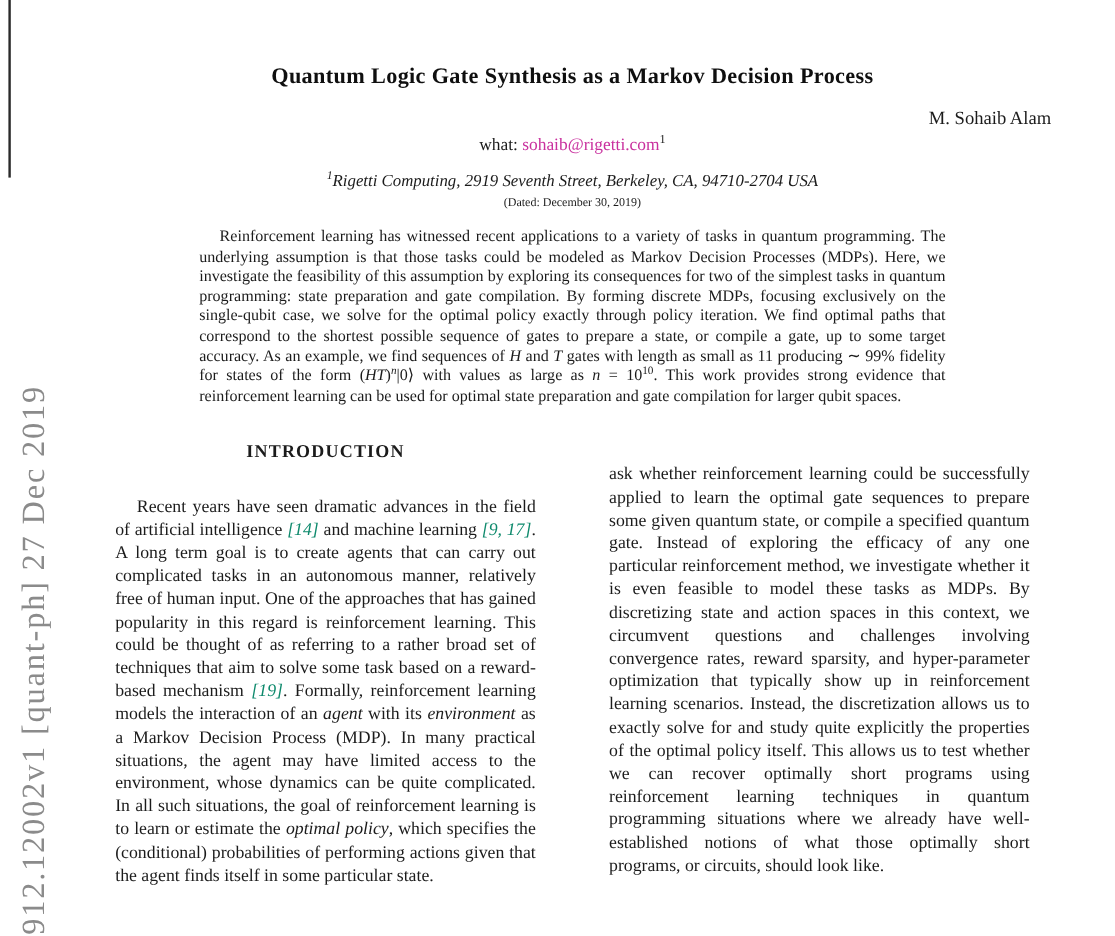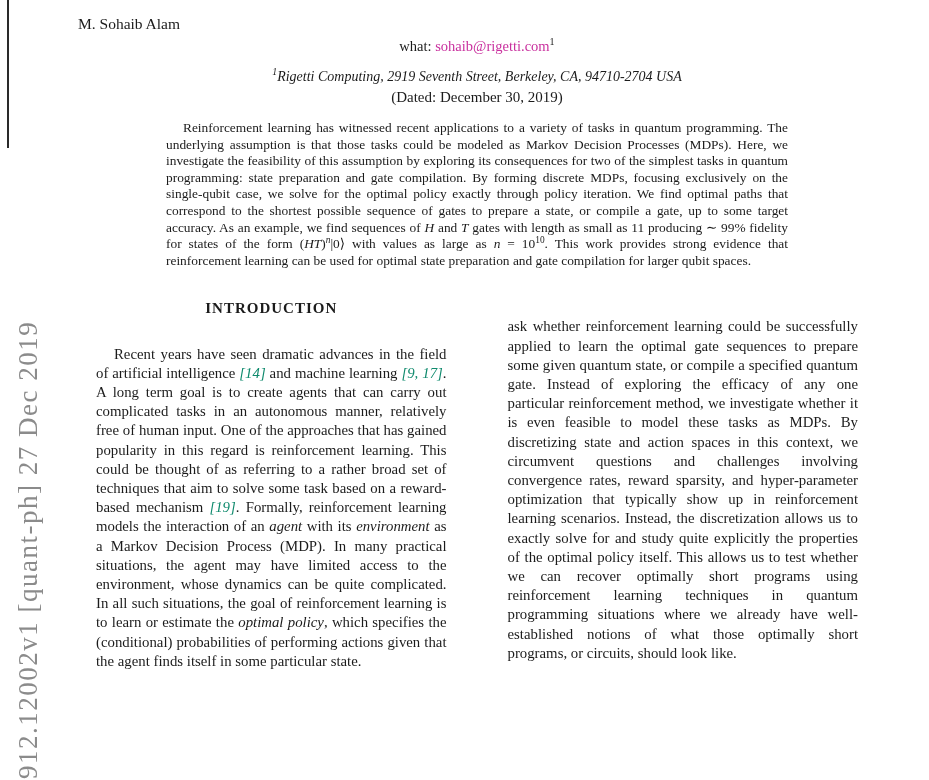--- a/index.html
+++ b/index.html
@@ -37,21 +37,21 @@
   .title {
     margin: 54px 0 0 0;
     text-align: center;
     font-size: 18.5px;
     font-weight: bold;
     letter-spacing: 0.3px;
     color: #0f0f0f;
   }
   .author {
     margin-top: 15px;
-    text-align: left;
+    text-align: right;
     font-size: 15.5px;
   }
   .email-line {
     margin-top: 5px;
     text-align: center;
     font-size: 14.5px;
   }
   .email {
     color: var(--email, #c9309e);
     text-decoration: none;
@@ -59,21 +59,21 @@
   }
   .affiliation {
     margin-top: 14px;
     text-align: center;
     font-style: italic;
     font-size: 14px;
   }
   .date {
     margin-top: 4px;
     text-align: center;
-    font-size: 15px;
+    font-size: 10px;
   }
   .abstract {
     width: 622px;
     margin: 14px auto 0 auto;
     font-size: 13.4px;
     line-height: 16.6px;
     text-align: justify;
     text-indent: 17px;
     hyphens: auto;
   }
@@ -106,20 +106,21 @@
 <body>
 
 <div class="page">
 
   <div class="scan-edge"></div>
 
   <div class="arxiv-label">arXiv:1912.12002v1  [quant-ph]  27 Dec 2019</div>
 
   <div class="content">
 
+    <h1 class="title">Quantum Logic Gate Synthesis as a Markov Decision Process</h1>
 
     <div class="author">M. Sohaib Alam</div>
 
     <div class="email-line"><span>what: </span><a class="email">sohaib@rigetti.com</a><sup>1</sup></div>
 
     <div class="affiliation"><sup>1</sup><span>Rigetti Computing, 2919 Seventh Street, Berkeley, CA, 94710-2704 USA</span></div>
 
     <div class="date">(Dated: December 30, 2019)</div>
 
     <p class="abstract"><span>Reinforcement learning has witnessed recent applications to a variety of tasks in quantum programming. The underlying assumption is that those tasks could be modeled as Markov Decision Processes (MDPs). Here, we investigate the feasibility of this assumption by exploring its consequences for two of the simplest tasks in quantum programming: state preparation and gate compilation. By forming discrete MDPs, focusing exclusively on the single-qubit case, we solve for the optimal policy exactly through policy iteration. We find optimal paths that correspond to the shortest possible sequence of gates to prepare a state, or compile a gate, up to some target accuracy. As an example, we find sequences of </span><span class="it">H</span><span> and </span><span class="it">T</span><span> gates with length as small as 11 producing ∼ 99% fidelity for states of the form (</span><span class="it">HT</span><span>)</span><sup class="it">n</sup><span>|0⟩ with values as large as </span><span class="it">n</span><span> = 10</span><sup>10</sup><span>. This work provides strong evidence that reinforcement learning can be used for optimal state preparation and gate compilation for larger qubit spaces.</span></p>

